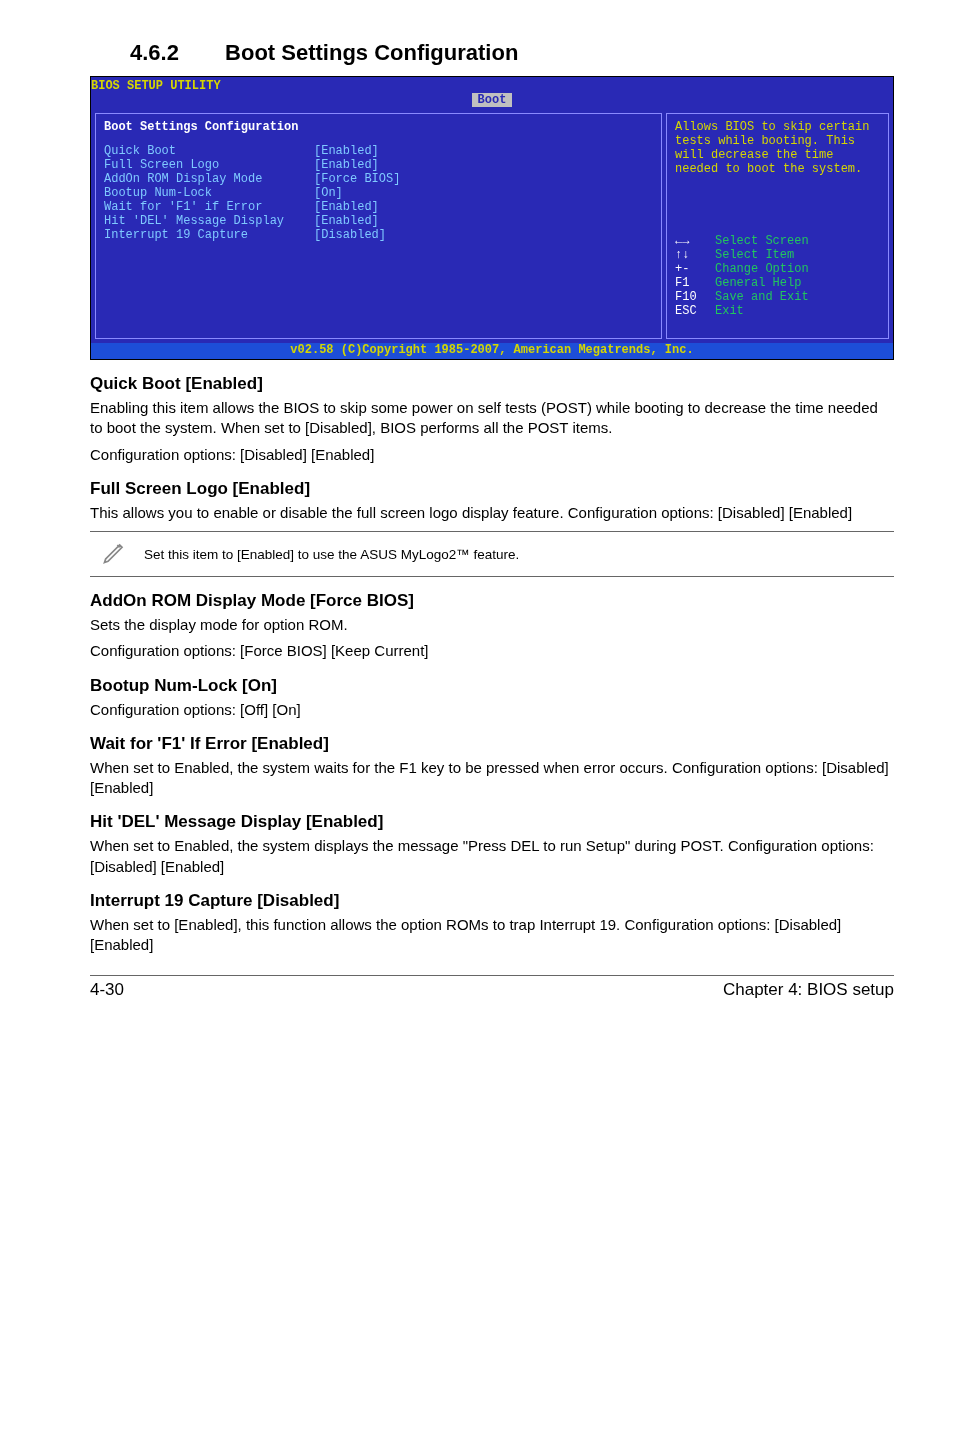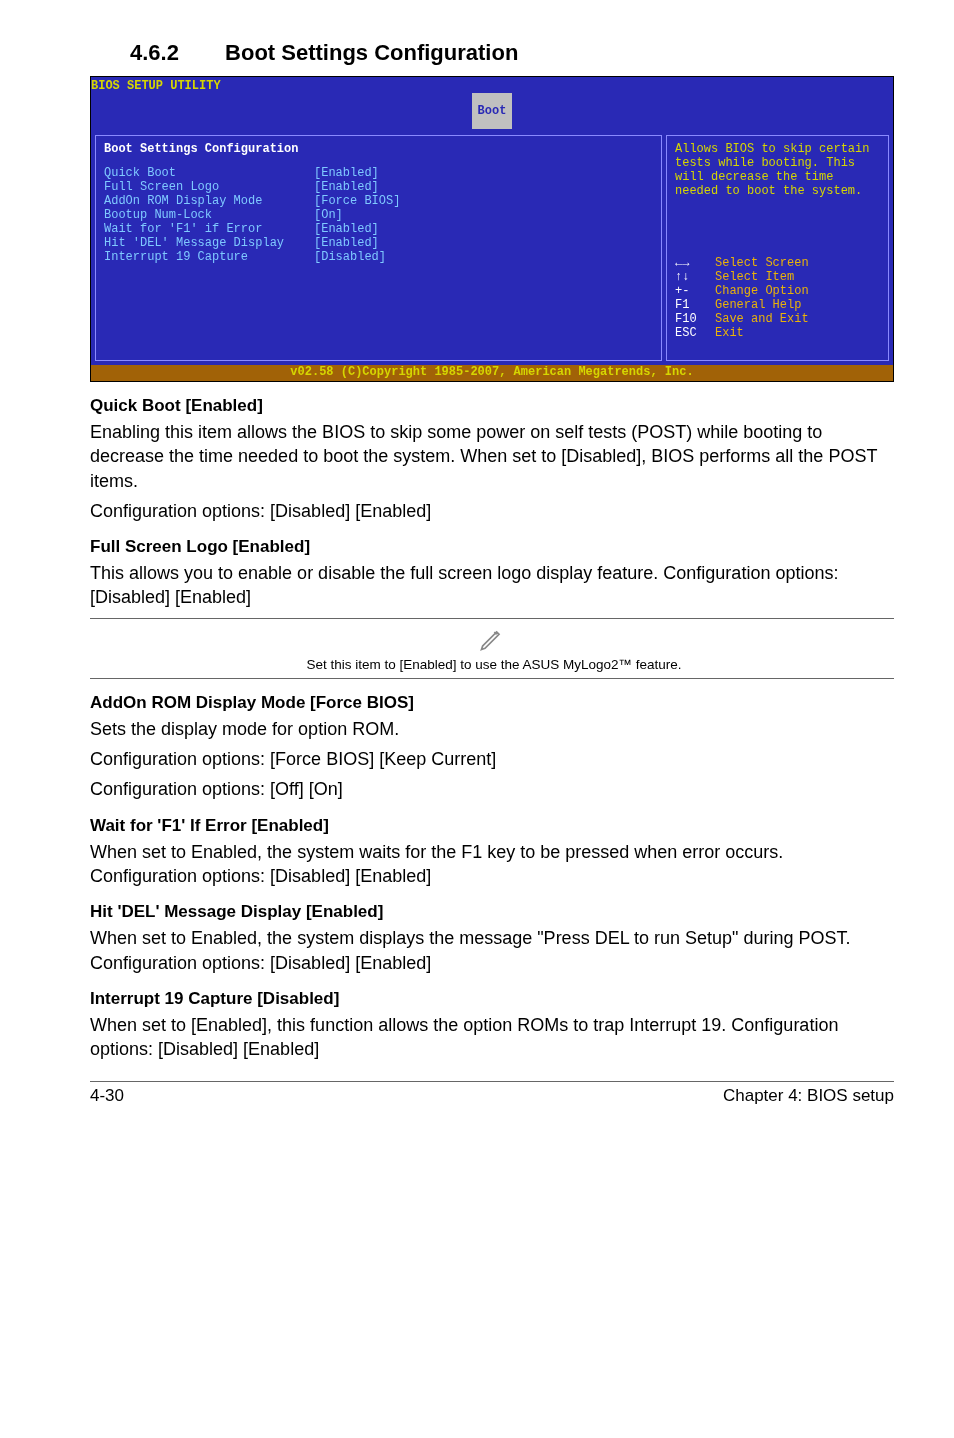--- a/index.html
+++ b/index.html
@@ -40,21 +40,21 @@
     position: relative;
   }
   .bios-tab-row {
     text-align: center;
     margin-bottom: 2px;
   }
   .bios-tab {
     background: #c0c0c0;
     color: #2929b5;
     font-weight: bold;
-    padding: 11px 6px;
+    padding: 0px 6px;
     display: inline-block;
   }
   .bios-body {
     display: flex;
     align-items: stretch;
   }
   .bios-left {
     flex: 1;
     border: 1px solid #8a8aff;
     margin: 4px;
@@ -81,49 +81,48 @@
   .bios-label { width: 210px; }
   .bios-value { }
   .bios-help-block {
     min-height: 110px;
   }
   .bios-nav {
     margin-top: 4px;
   }
   .nav-line { display:flex; }
   .nav-key { width: 40px; color: #fff; }
-  .nav-txt { color: #eab308; }
+  .nav-txt { color: #22c55e; }
   .arrow-lr::before { content: "←→"; color:#fff;}
   .arrow-ud::before { content: "↑↓"; color:#fff;}
   .bios-footer {
     text-align: center;
     color: #d6d600;
     font-weight: bold;
     padding: 0 0 2px 0;
-    background: #a16207;
+    background: #1d4ed8;
   }
   
   h3.item-title {
     font-size: 17px;
     font-weight: bold;
     margin: 14px 0 4px 0;
   }
   p.body {
-    font-size: 18px;
+    font-size: 15px;
     margin: 2px 0 6px 0;
     line-height: 1.35;
   }
   .note-box {
     border-top: 1px solid #666;
     border-bottom: 1px solid #666;
     margin: 8px 0 10px 0;
     padding: 6px 0;
     display: flex;
     align-items: center;
-    flex-direction: column;
   }
   .note-icon {
     width: 50px;
     text-align: center;
   }
   .note-icon svg { width:28px; height:28px; }
   .note-text {
     font-size: 13.5px;
     flex:1;
     padding-left:4px;
@@ -231,20 +230,21 @@
           <path fill="none" stroke="#888" stroke-width="1.5" d="M3 21l3-1 12-12-2-2L4 18l-1 3zM14 6l2 2"></path>
         </svg>
     </div>
     <div class="note-text">Set this item to [Enabled] to use the ASUS MyLogo2™ feature.</div>
   </div>
 
   <h3 class="item-title">AddOn ROM Display Mode [Force BIOS]</h3>
   <p class="body">Sets the display mode for option ROM.</p>
   <p class="body">Configuration options: [Force BIOS] [Keep Current]</p>
 
+  <h3 class="item-title">Bootup Num-Lock [On]</h3>
   <p class="body">Configuration options: [Off] [On]</p>
 
   <h3 class="item-title">Wait for 'F1' If Error [Enabled]</h3>
   <p class="body">When set to Enabled, the system waits for the F1 key to be pressed when error occurs. Configuration options: [Disabled] [Enabled]</p>
 
   <h3 class="item-title">Hit 'DEL' Message Display [Enabled]</h3>
   <p class="body">When set to Enabled, the system displays the message "Press DEL to run Setup" during POST. Configuration options: [Disabled] [Enabled]</p>
 
   <h3 class="item-title">Interrupt 19 Capture [Disabled]</h3>
   <p class="body">When set to [Enabled], this function allows the option ROMs to trap Interrupt 19. Configuration options: [Disabled] [Enabled]</p>

